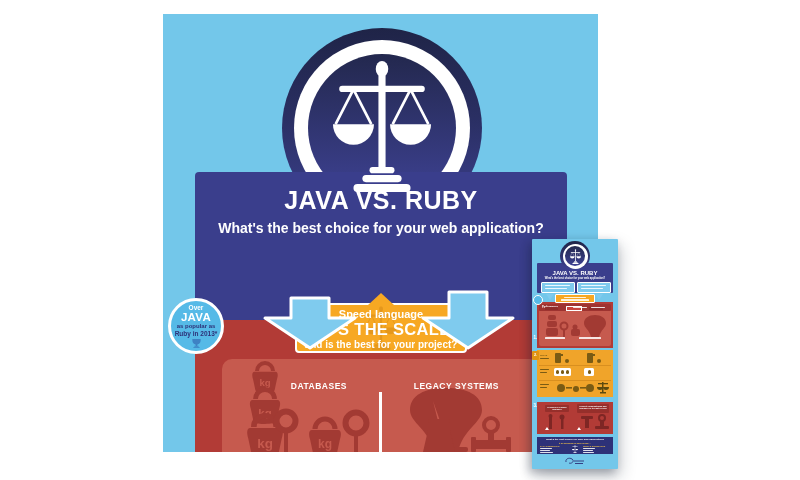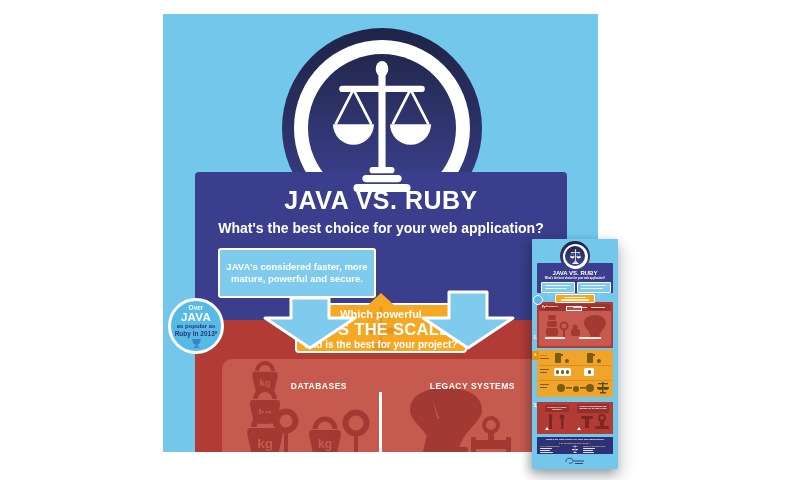--- a/index.html
+++ b/index.html
@@ -35,21 +35,21 @@
     z-index:7;display:flex;flex-direction:column;align-items:center;justify-content:center;text-align:center;box-sizing:border-box;}
   .badge-over{font-size:6.5px;font-weight:700;color:#fff;line-height:1.1;}
   .badge-twice{font-size:11.5px;font-weight:800;color:#fff;line-height:1.05;letter-spacing:.3px;}
   .badge-pop{font-size:6px;font-weight:800;color:#2E3278;line-height:1.15;}
   .badge-year{font-size:6.5px;font-weight:800;color:#2E3278;line-height:1.15;}
   .red-section{left:32px;top:306px;width:372px;height:132px;background:#B23B36;z-index:1;}
   .red-panel{left:59px;top:345px;width:318px;height:93px;background:#C65A4E;border-radius:10px 10px 0 0;z-index:1;}
   .silhouettes{left:59px;top:345px;width:318px;height:93px;z-index:2;}
   .scale-label{position:absolute;text-align:right;color:#fff;font-size:8.5px;font-weight:800;letter-spacing:.5px;z-index:3;}
   .lbl-databases{left:94px;top:367px;width:90px;}
-  .lbl-legacy{left:258px;top:367px;width:94px;}
+  .lbl-legacy{left:242px;top:367px;width:94px;}
   .btn-integration{left:172px;top:349px;width:88px;height:27px;background:#C8443C;border:2.5px solid #fff;
     border-radius:3px;z-index:4;display:flex;align-items:center;justify-content:center;color:#fff;
     font-size:13.5px;font-weight:700;box-sizing:border-box;}
   .divider{left:216px;top:378px;width:3px;height:60px;background:#fff;z-index:3;}
   
   .thumb{left:532px;top:239px;width:86px;height:230px;background:#73C7EA;z-index:10;border-radius:1px;
     box-shadow:-3px 4px 10px rgba(20,30,50,.30), 3px 7px 16px rgba(20,30,50,.22);}
   .t-circle-outer{left:28px;top:2px;width:30px;height:30px;border-radius:50%;
     background:linear-gradient(180deg,#1F2447,#3E4294);z-index:3;}
   .t-ring{left:30.5px;top:4.5px;width:25px;height:25px;border-radius:50%;background:#fff;z-index:3;}
@@ -109,23 +109,20 @@
     <div class="abs circle-outer"></div>
     <div class="abs circle-ring"></div>
     <div class="abs circle-inner"></div>
     <svg class="abs scales-main" viewBox="0 0 130 148" fill="currentColor">
         <use href="#scales"></use>
       </svg>
 
     <div class="abs band">
       <div class="abs title">JAVA VS. RUBY</div>
       <div class="abs subtitle">What's the best choice for your web application?</div>
-      <div class="abs bubble bubble-java">
-        <span>JAVA's considered faster, more mature, powerful and secure.</span>
-      </div>
     </div>
 
     <div class="abs red-section"></div>
     <div class="abs red-panel"></div>
 
     <svg class="abs silhouettes" viewBox="0 0 318 93">
       <g fill="#A23A33" stroke="none">
 
         <g transform="translate(43,12) scale(0.8)">
           <path d="M-10 0 a10 10 0 0 1 20 0" fill="none" stroke="#A23A33" stroke-width="5"></path>
@@ -189,21 +186,21 @@
       <polygon points="38,16 76,16 76,36 102,36 57,66 12,36 38,36" fill="#7FCBEE" stroke="#fff" stroke-width="3" stroke-linejoin="round"></polygon>
       <polygon points="196,10 234,10 234,36 260,36 215,66 170,36 196,36" fill="#7FCBEE" stroke="#fff" stroke-width="3" stroke-linejoin="round"></polygon>
     </svg>
 
     <div class="abs banner">
       <div class="abs banner-peak"></div>
       <svg class="abs banner-watermark" viewBox="0 0 130 148" fill="currentColor">
           <use href="#scales"></use>
         </svg>
       <div class="banner-text">
-        <div class="banner-l1">Which powerful</div>
+        <div class="banner-l1">Speed language</div>
         <div class="banner-l2">TIPS THE SCALE</div>
         <div class="banner-l3">and is the best for your project?</div>
       </div>
     </div>
 
     <div class="abs badge">
       <div class="badge-over">Over</div>
       <div class="badge-twice">JAVA</div>
       <div class="badge-pop">as popular as</div>
       <div class="badge-year">Ruby in 2013*</div>

